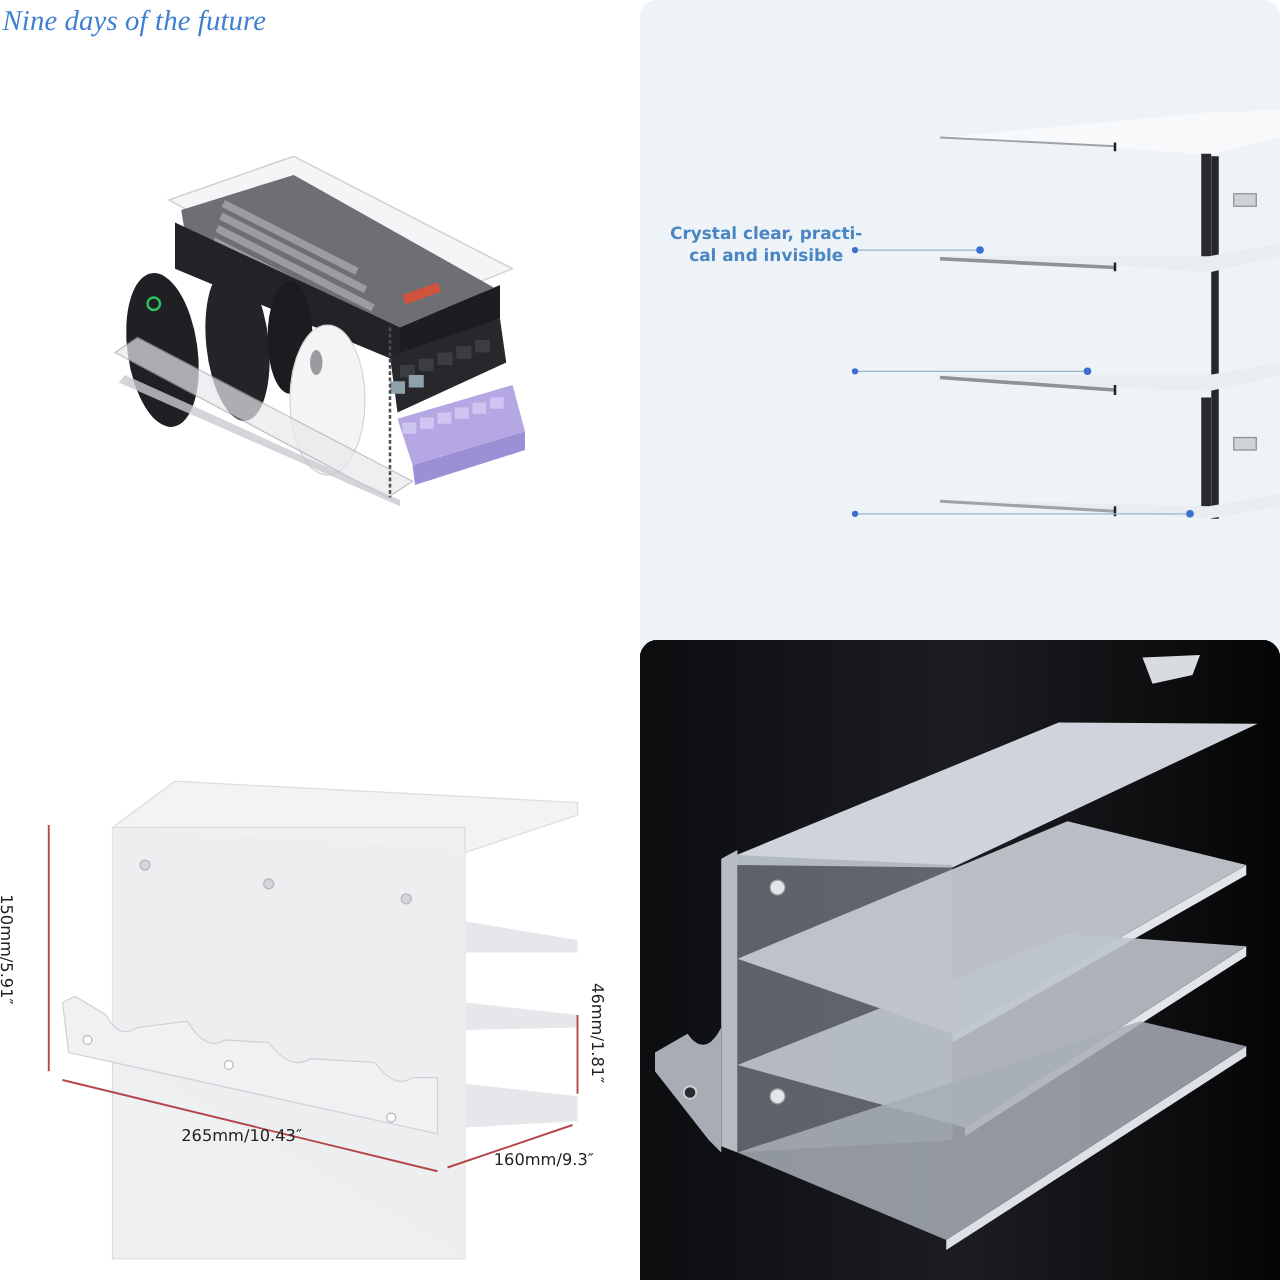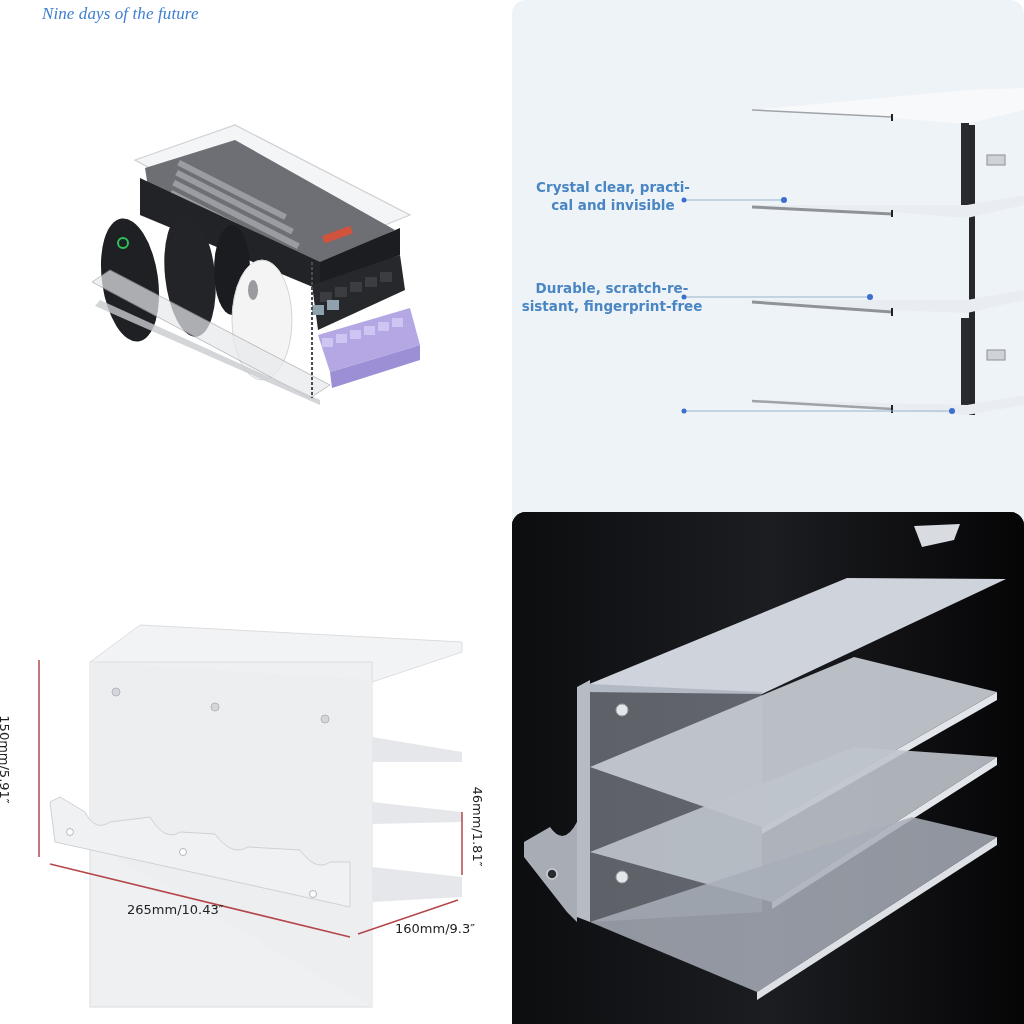--- a/index.html
+++ b/index.html
@@ -2,21 +2,21 @@
 <html><head>
   <meta charset="utf-8">
   <style>
     * { box-sizing: border-box; margin: 0; padding: 0; }
     html, body { width: 1024px; height: 1024px; overflow: hidden; background: #ffffff; }
     body { position: relative; font-family: "Liberation Sans", sans-serif; }
 
     .watermark {
       position: absolute; left: 2px; top: 4px;
       font-family: "Liberation Serif", serif; font-style: italic;
-      font-size: 17px; color: #3f7fd0; z-index: 10; letter-spacing: 0.1px; margin-left: 40px;
+      font-size: 23px; color: #3f7fd0; z-index: 10; letter-spacing: 0.1px;
     }
 
     .panel { position: absolute; width: 512px; height: 616px; overflow: hidden; border-radius: 14px; }
     .panel-tl { left: 0; top: 0; background: #ffffff; }
     .panel-tr { left: 512px; top: 0; background: #eef3f7; }
     .panel-bl { left: 0; top: 512px; background: #ffffff; }
     .panel-br { left: 512px; top: 512px; background: #101113; }
 
     .panel svg { position: absolute; left: 0; top: 0; }
 
@@ -28,21 +28,21 @@
     }
     .feature-1 { left: 1px; top: 178px; }
     .feature-2 { left: 0px; top: 279px; }
     .feature-3 { left: -4px; top: 392px; }
 
     
     .dim-label {
       position: absolute; color: #222222;
       font-family: "DejaVu Sans", sans-serif; font-size: 13px; white-space: nowrap;
     }
-    .dim-width { left: 127px; top: 390px; }
+    .dim-width { left: 145px; top: 390px; }
     .dim-depth { left: 395px; top: 409px; }
     .dim-height {
       left: -40px; top: 240px; transform: rotate(90deg); transform-origin: center;
     }
     .dim-gap {
       left: 437px; top: 307px; transform: rotate(90deg); transform-origin: center;
     }
   </style>
 </head>
 <body>
@@ -137,24 +137,20 @@
     <circle cx="172" cy="297" r="2.5" fill="#3b6fd0"></circle>
     <circle cx="358" cy="297" r="3" fill="#3b6fd0"></circle>
     <line x1="172" y1="411" x2="440" y2="411" stroke="#9ab3c9" stroke-width="1"></line>
     <circle cx="172" cy="411" r="2.5" fill="#3b6fd0"></circle>
     <circle cx="440" cy="411" r="3" fill="#3b6fd0"></circle>
   </svg>
   <div class="feature feature-1">
     <div>Crystal clear, practi-</div>
     <div>cal and invisible</div>
   </div>
-  <div class="feature feature-2">
-    <div>Durable, scratch-re-</div>
-    <div>sistant, fingerprint-free</div>
-  </div>
 </div>
 
 <div class="panel panel-bl">
   <svg width="512" height="512" viewBox="0 0 512 512">
 
     <polygon points="90,150 140,113 462,130 462,140 372,170 100,160" fill="#f2f3f4" stroke="#dcdde0" stroke-width="1"></polygon>
 
     <rect x="90" y="150" width="282" height="345" fill="#eef0f2" stroke="#d8dadd" stroke-width="1" opacity="0.95" transform="scale(1 1)"></rect>
     <polygon points="90,150 372,168 372,495 90,330" fill="#eceef0"></polygon>
 

